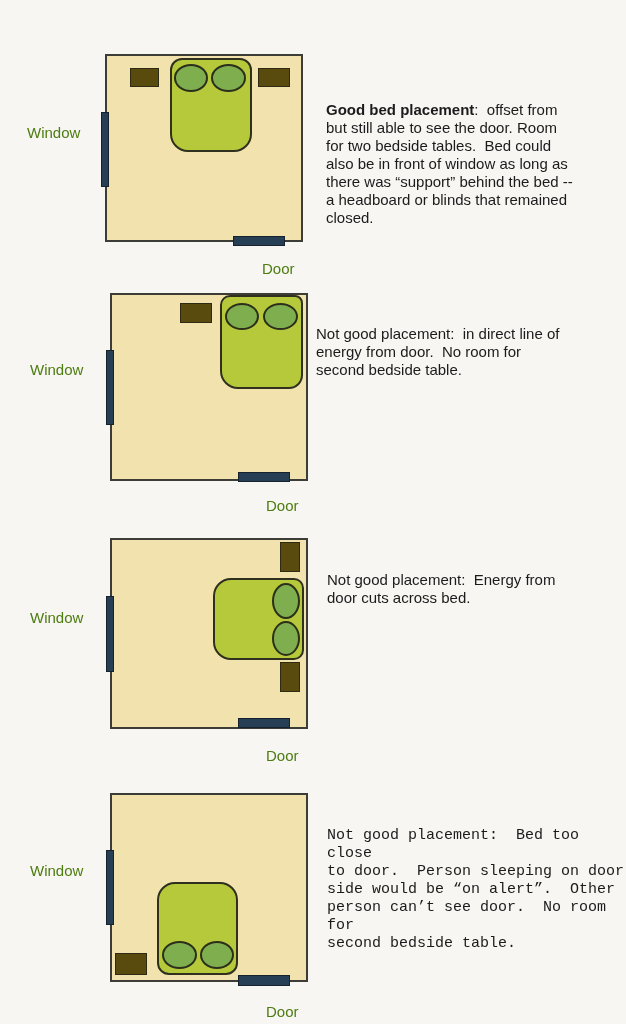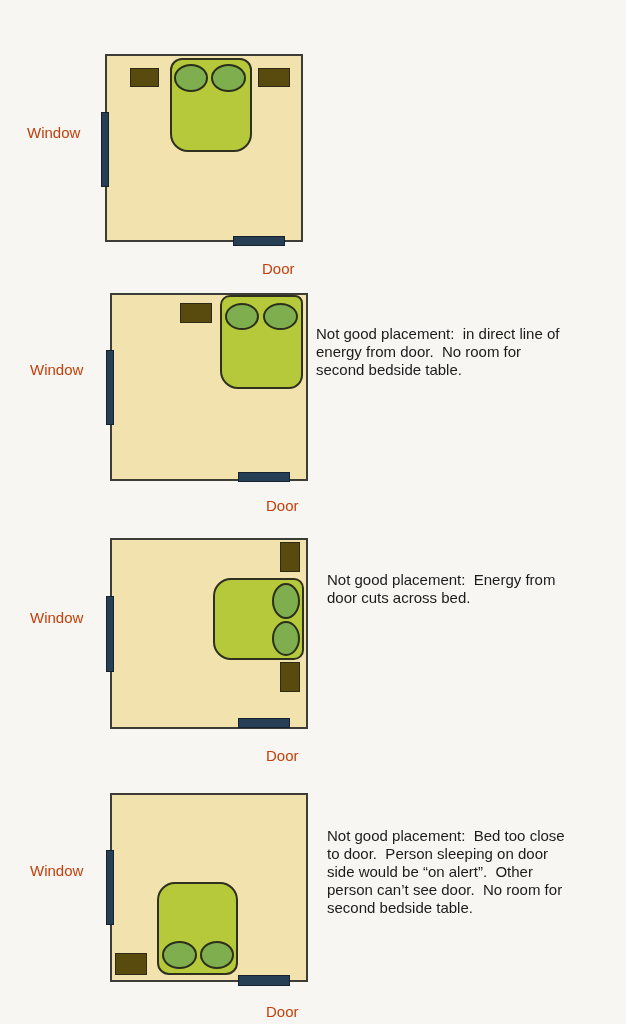--- a/index.html
+++ b/index.html
@@ -57,21 +57,21 @@
   .nightstand {
     position: absolute;
     box-sizing: border-box;
     background: #594a0d;
     border: 1px solid #2e2a14;
   }
   .side-label {
     position: absolute;
     font-size: 15px;
     line-height: 17px;
-    color: #c2410c;
+    color: #4d7c0f;
   }
   .caption {
     position: absolute;
     width: 298px;
     font-size: 15px;
     line-height: 18px;
     color: #1b1b1b;
     white-space: pre-wrap;
   }
   .caption b { font-weight: 700; }
@@ -125,39 +125,40 @@
   .d4 .room       { left: 110px; top: 8px;   height: 189px; }
   .d4 .window-bar { left: 106px; top: 65px;  height: 75px; }
   .d4 .window-label { left: 30px; top: 77px; }
   .d4 .bed        { left: 157px; top: 97px;  width: 81px; height: 93px;
                     border-radius: 18px 18px 12px 12px; }
   .d4 .pillow-1   { left: 3px;  bottom: 4px; width: 35px; height: 28px; }
   .d4 .pillow-2   { left: 41px; bottom: 4px; width: 34px; height: 28px; }
   .d4 .nightstand-left { left: 115px; top: 168px; width: 32px; height: 22px; }
   .d4 .door-bar   { left: 238px; top: 190px; width: 52px; height: 11px; }
   .d4 .door-label { left: 266px; top: 218px; }
-  .d4 .caption    { left: 327px; top: 27px; }
+  .d4 .caption    { left: 327px; top: 27px; font-family: Liberation Mono, monospace; }
 </style>
 </head>
 <body>
 
 <div class="canvas">
 
   <section class="diagram d1">
     <div class="side-label window-label">Window</div>
     <div class="room"></div>
     <div class="window-bar"></div>
     <div class="nightstand nightstand-left"></div>
     <div class="nightstand nightstand-right"></div>
     <div class="bed">
       <div class="pillow pillow-1"></div>
       <div class="pillow pillow-2"></div>
     </div>
     <div class="door-bar"></div>
     <div class="side-label door-label">Door</div>
+    <p class="caption"><b>Good bed placement</b>:  offset from<br>but still able to see the door. Room<br>for two bedside tables.  Bed could<br>also be in front of window as long as<br>there was “support” behind the bed --<br>a headboard or blinds that remained<br>closed.</p>
   </section>
 
   <section class="diagram d2">
     <div class="side-label window-label">Window</div>
     <div class="room"></div>
     <div class="window-bar"></div>
     <div class="nightstand nightstand-left"></div>
     <div class="bed">
       <div class="pillow pillow-1"></div>
       <div class="pillow pillow-2"></div>

